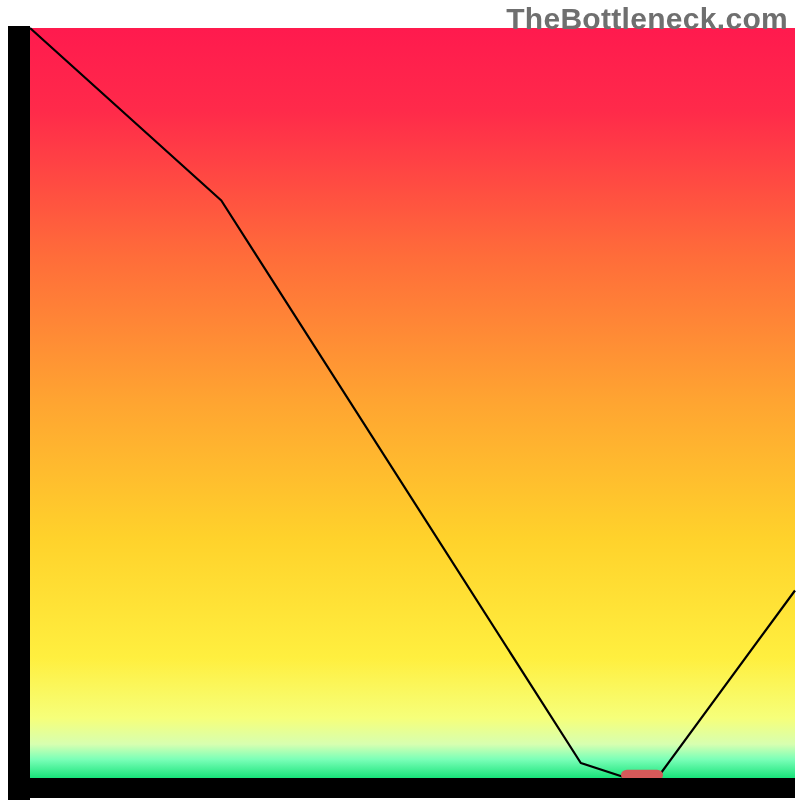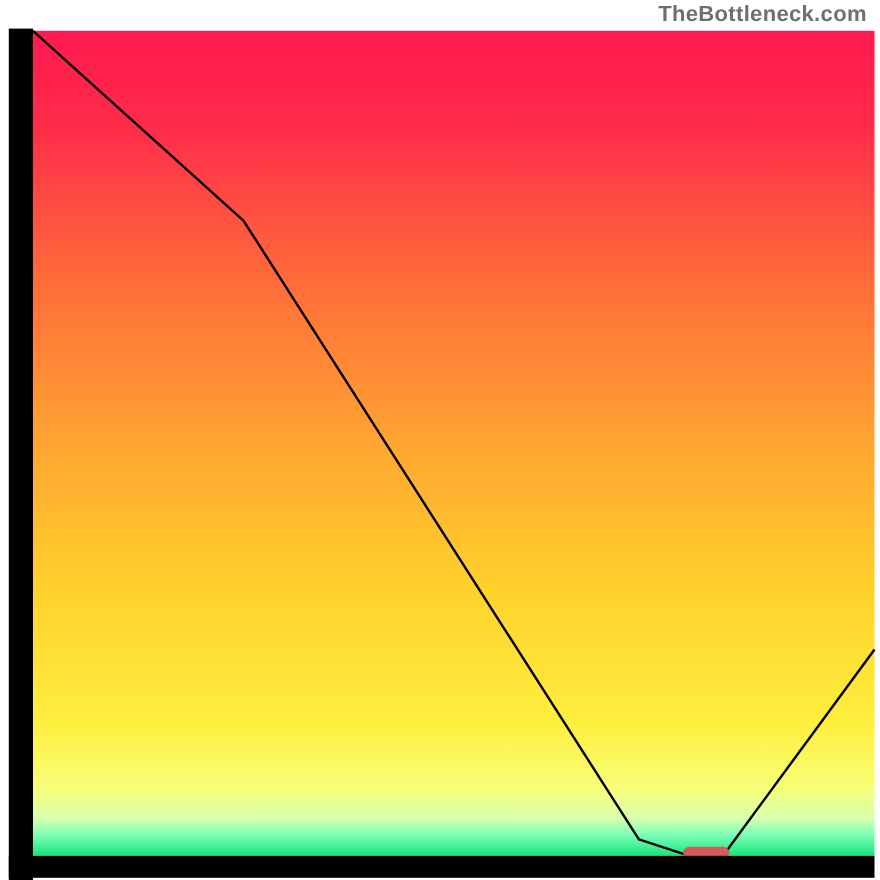--- a/index.html
+++ b/index.html
@@ -8,21 +8,21 @@
     width: 800px;
     height: 800px;
     background: #ffffff;
     overflow: hidden;
   }
   .watermark {
     position: absolute;
     top: 2px;
     right: 12px;
     font-family: Arial, Helvetica, sans-serif;
-    font-size: 20px;
+    font-size: 30px;
     font-weight: 600;
     color: #6f6f6f;
     letter-spacing: 0.3px;
     z-index: 20;
   }
   svg {
     position: absolute;
     top: 0;
     left: 0;
     display: block;

